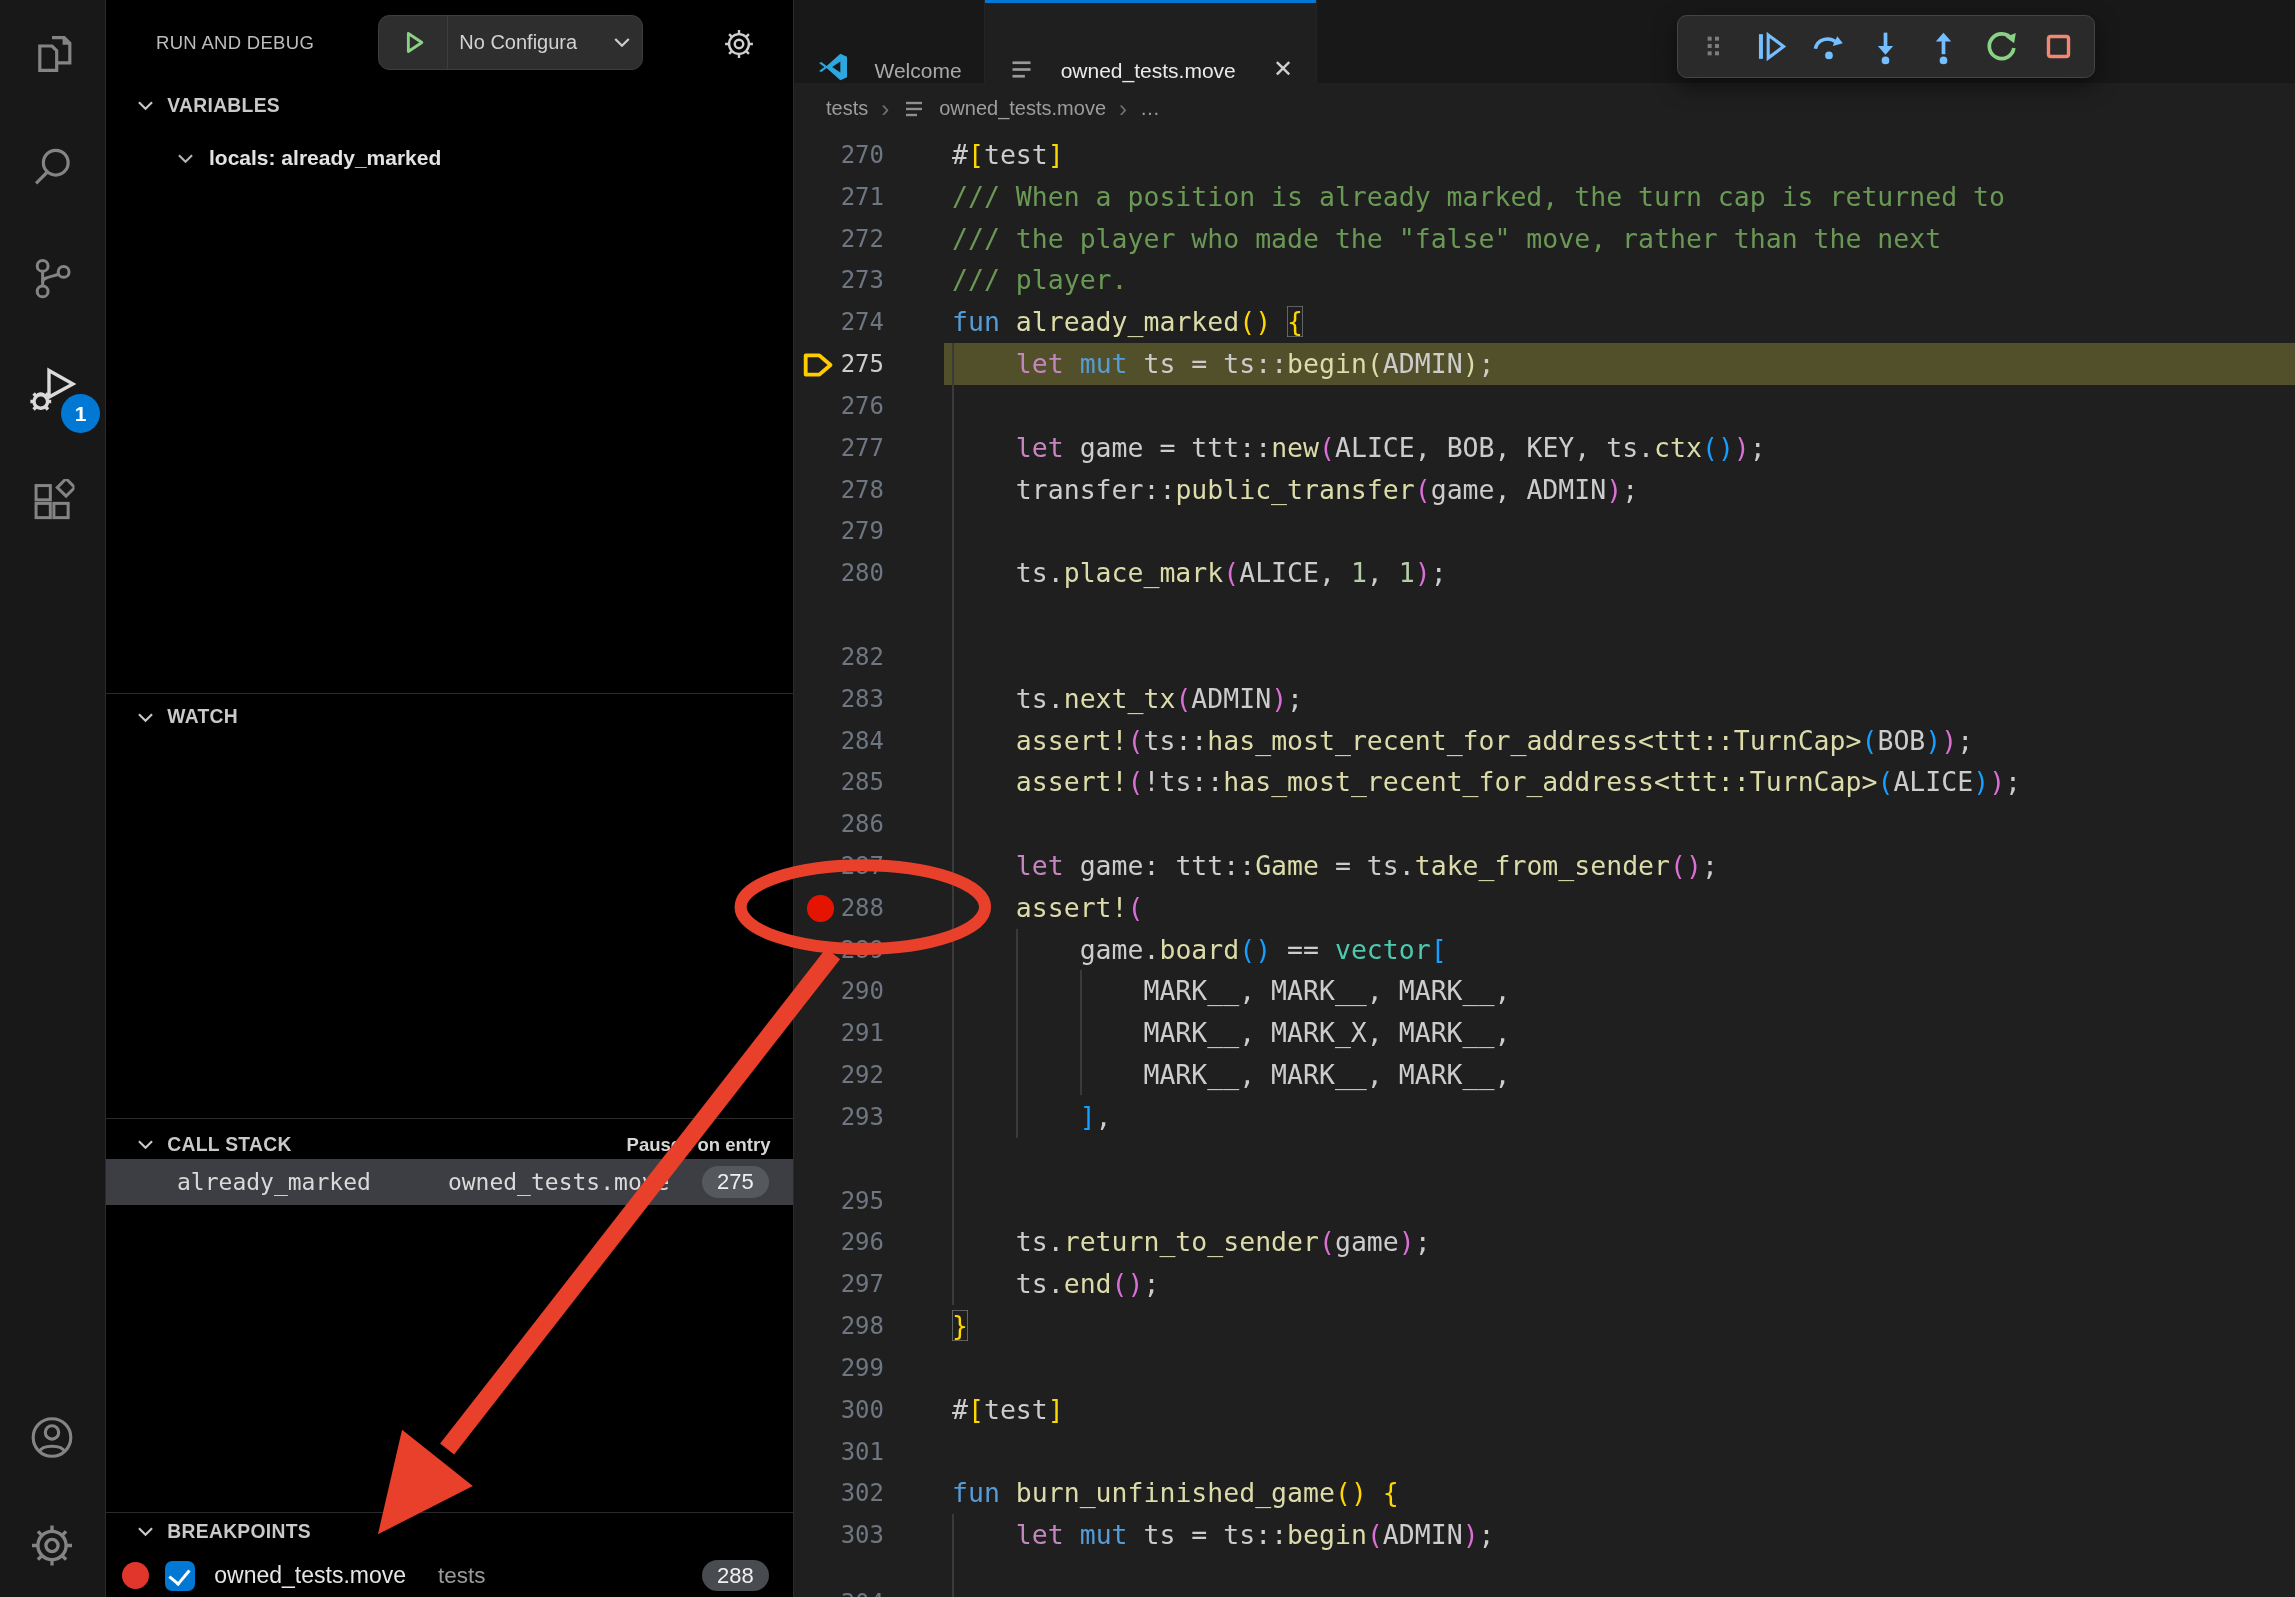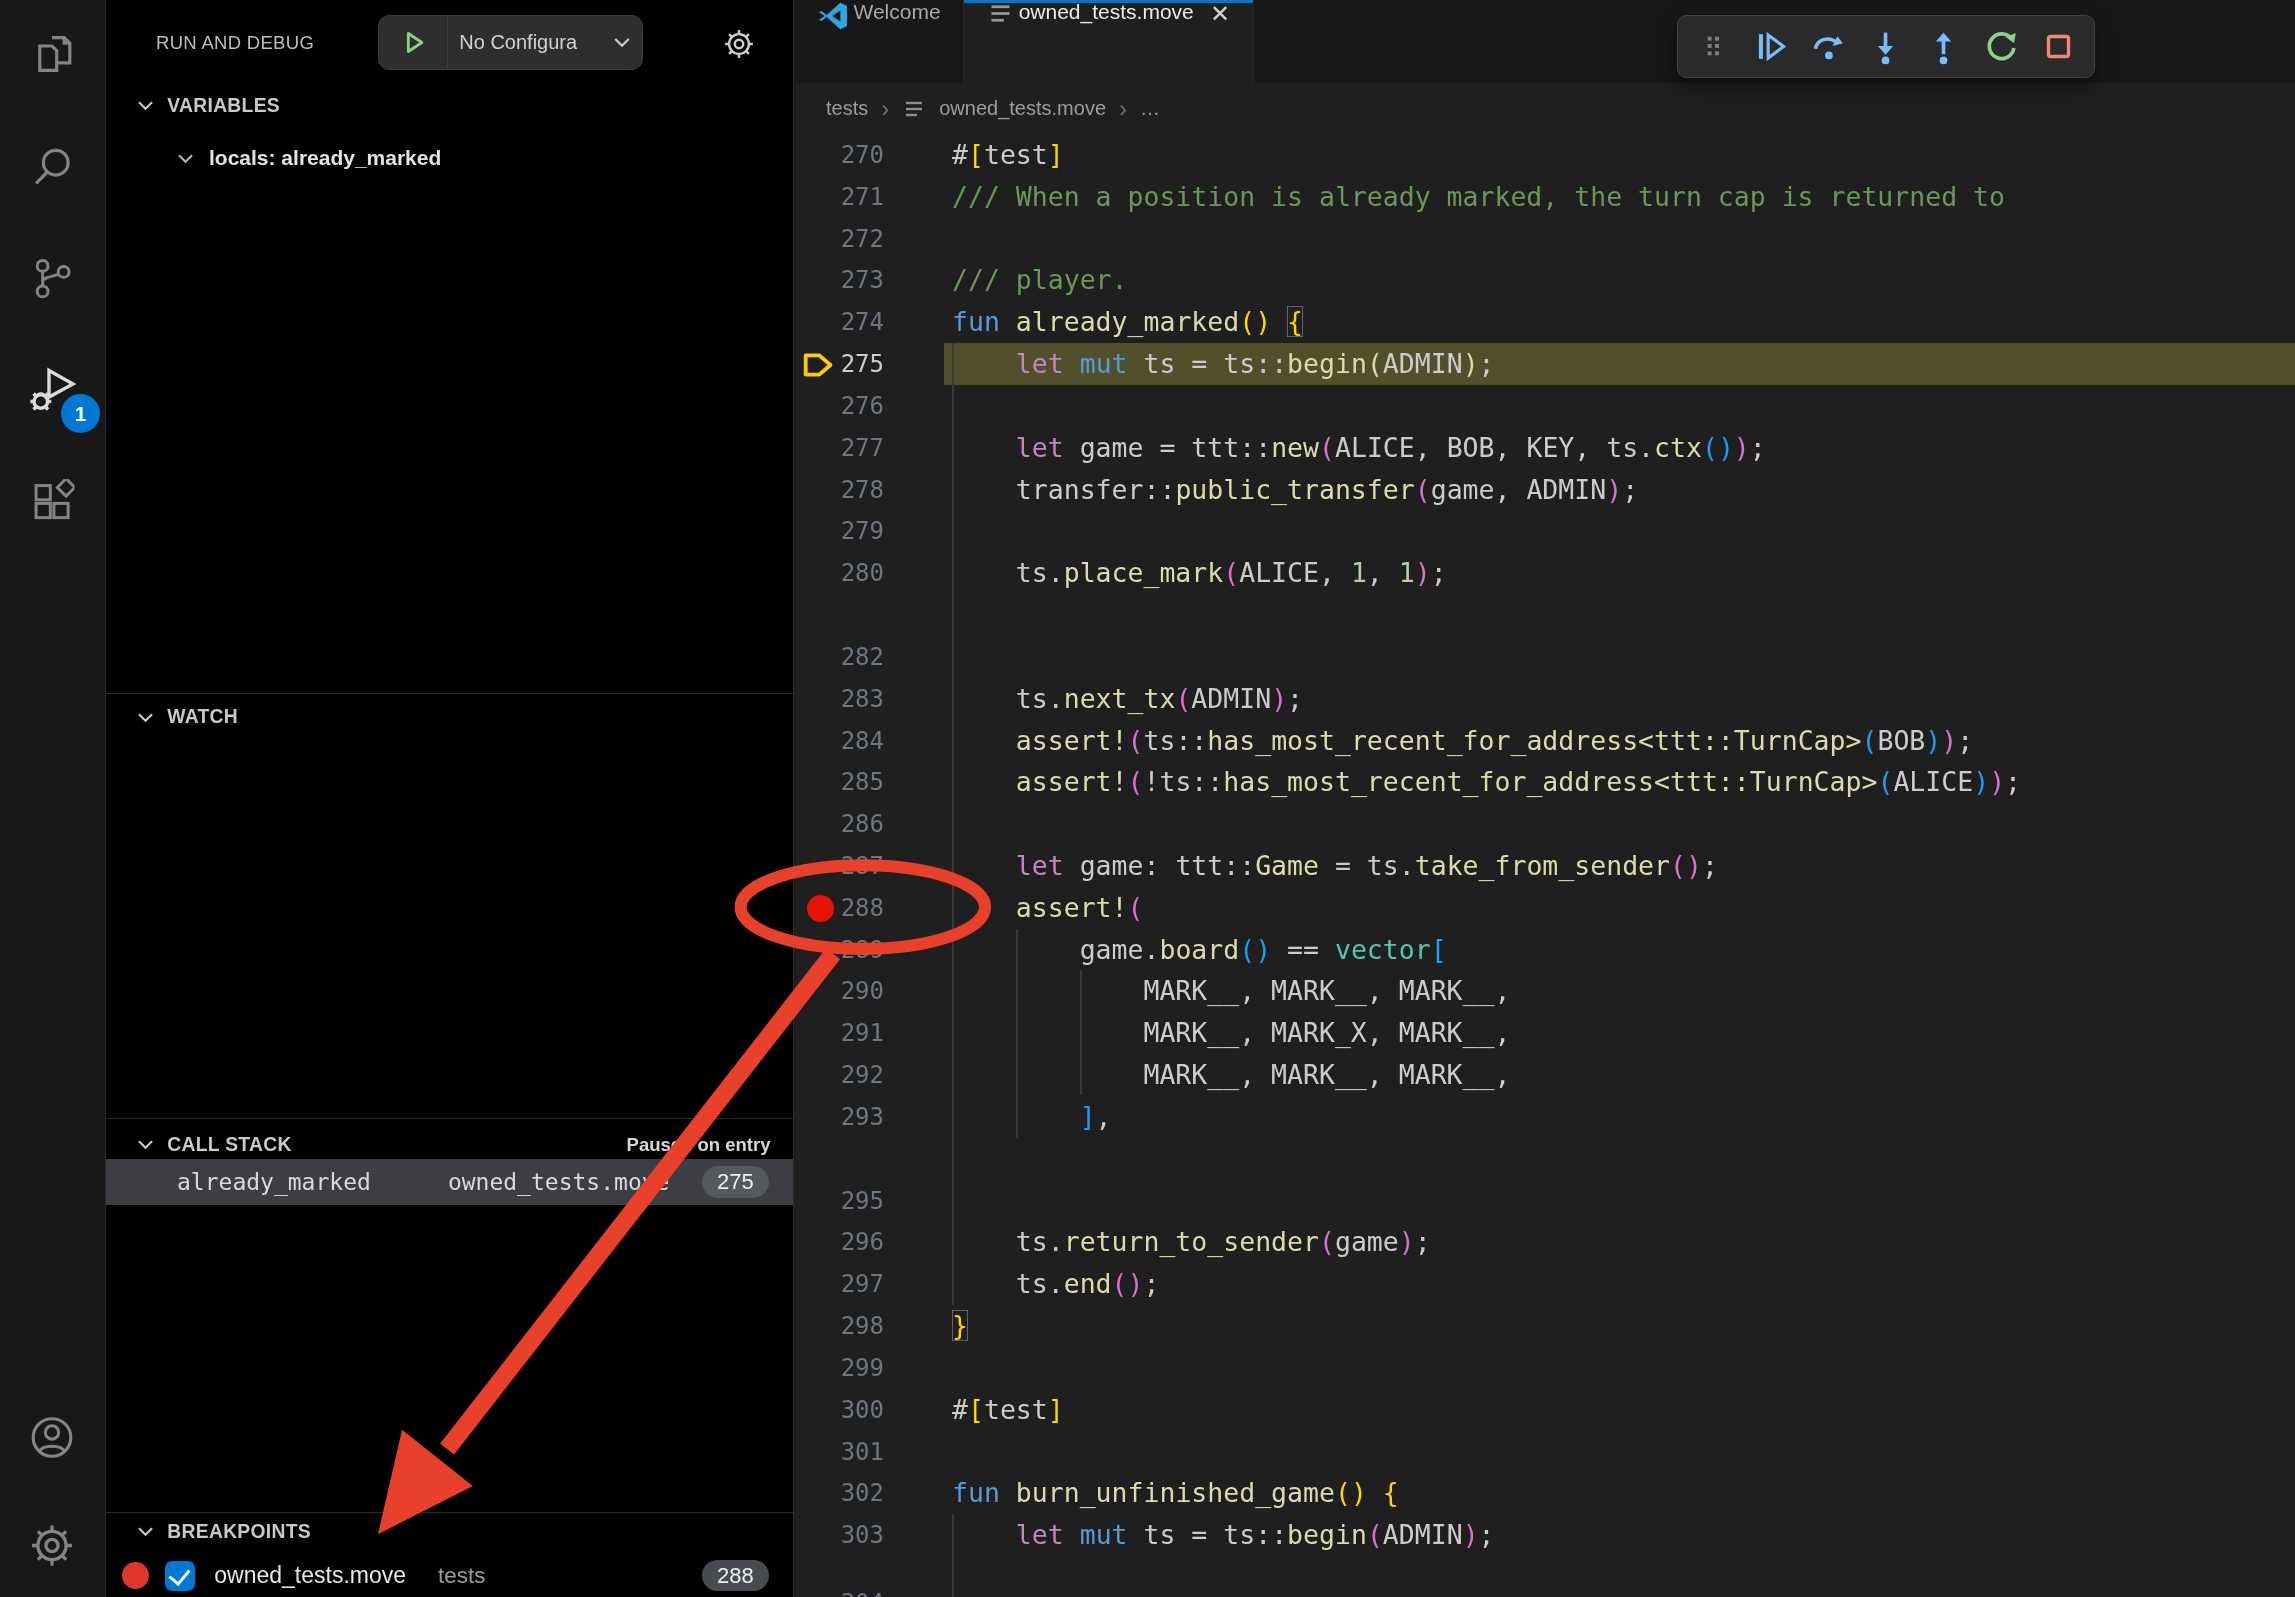--- a/index.html
+++ b/index.html
@@ -43,21 +43,21 @@
   .bp-dot{width:27px;height:27px;border-radius:50%;background:#e0362c;margin-left:16px}
   .cb{width:30px;height:30px;background:#0078d4;border-radius:7.2px;margin-left:16px;position:relative}
   .cb::after{content:'';position:absolute;left:8px;top:4px;width:9.7px;height:16px;border:solid #fff;border-width:0 3.2px 3.2px 0;transform:rotate(40deg)}
   .bp-file{margin-left:19.3px;font-size:23px;color:#e6e6e6}
   .bp-path{margin-left:32px;font-size:22.5px;color:#9a9a9a}
   .bp-row .badge-pill{background:#484b4f}
 
   
   .editor{flex:1;position:relative;background:#1f1f1f;height:100%;overflow:hidden}
   .tabbar{height:83px;background:#181818;display:flex}
-  .tab{display:flex;align-items:flex-start;padding:0 22.5px;gap:5px;font-size:21px;color:#a9a9a9;
+  .tab{display:flex;align-items:flex-end;padding:0 22.5px;gap:26px;font-size:21px;color:#a9a9a9;
        border-right:0.8px solid #242424;position:relative;white-space:nowrap}
   .tab.active{background:#1f1f1f;color:#eaeaea}
   .tab.active::before{content:'';position:absolute;top:0;left:0;right:0;height:3.2px;background:#0078d4}
   .tab-close{font-size:24px;color:#cfcfcf;margin-left:11.3px}
   .breadcrumb{height:51px;display:flex;align-items:center;padding-left:32px;gap:13px;font-size:20px;color:#9d9d9d;background:#1f1f1f}
   .bc-sep{color:#6f6f6f;font-size:24px;line-height:1}
   .bc-icon{display:flex;align-items:center}
 
   .code{position:absolute;top:134px;left:0;right:0;bottom:0;overflow:hidden;
         font-family:"DejaVu Sans Mono","Liberation Mono",monospace;font-size:26.5px}
@@ -315,20 +315,21 @@
         <div class="row" style="top: 0px;">
           <span class="ln">270</span>
           <span class="ct"><span class="fg">#</span><span class="b1">[</span><span class="fg">test</span><span class="b1">]</span></span>
         </div>
         <div class="row" style="top: 42px;">
           <span class="ln">271</span>
           <span class="ct"><span class="cm">/// When a position is already marked, the turn cap is returned to</span></span>
         </div>
         <div class="row" style="top: 84px;">
           <span class="ln">272</span>
+          <span class="ct"><span class="cm">/// the player who made the "false" move, rather than the next</span></span>
         </div>
         <div class="row" style="top: 125px;">
           <span class="ln">273</span>
           <span class="ct"><span class="cm">/// player.</span></span>
         </div>
         <div class="row" style="top: 167px;">
           <span class="ln">274</span>
           <span class="ct"><span class="kb">fun</span><span class="fg"> </span><span class="fn">already_marked</span><span class="b1">()</span><span class="fg"> </span><span class="b1m">{</span></span>
         </div>
         <div class="row current" style="top: 209px;">

